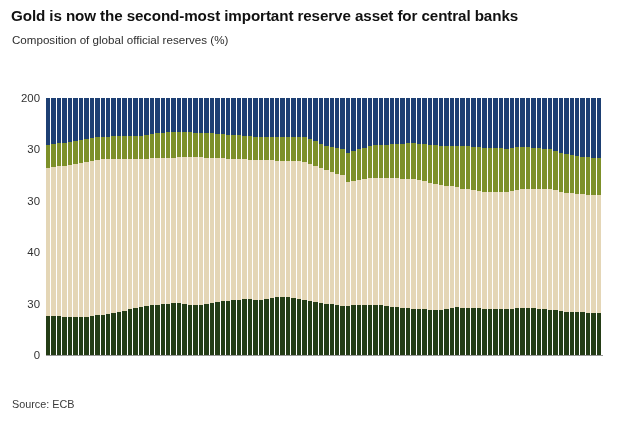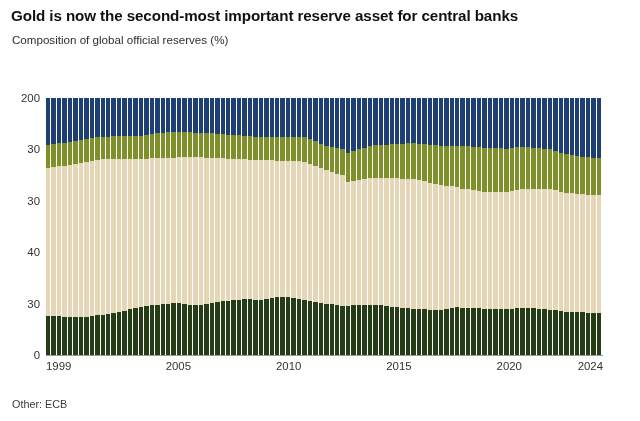--- a/index.html
+++ b/index.html
@@ -776,24 +776,16 @@
           <div class="seg" style="background: rgb(29, 63, 115); height: 23.5%;"></div>
           <div class="seg" style="background: rgb(125, 144, 41); height: 14.4%;"></div>
           <div class="seg" style="background: rgb(228, 214, 182); height: 45.8%;"></div>
           <div class="seg" style="background: rgb(36, 61, 22); height: 16.3%;"></div>
         </div>
       </div>
   </div>
 
   <div id="axis-baseline"></div>
 
-  <div id="x-axis-labels">
-      <div class="x-tick" style="left: 0%; transform: translateX(0px);">1999</div>
-      <div class="x-tick" style="left: 23.7624%;">2005</div>
-      <div class="x-tick" style="left: 43.5644%;">2010</div>
-      <div class="x-tick" style="left: 63.3663%;">2015</div>
-      <div class="x-tick" style="left: 83.1683%;">2020</div>
-      <div class="x-tick" style="left: 100%; transform: translateX(-100%);">2024</div>
-    </div>
-
-  <div id="chart-source">Other: ECB</div>
+
+  <div id="chart-source">Source: ECB</div>
 
 </div>
 
 </body></html>

